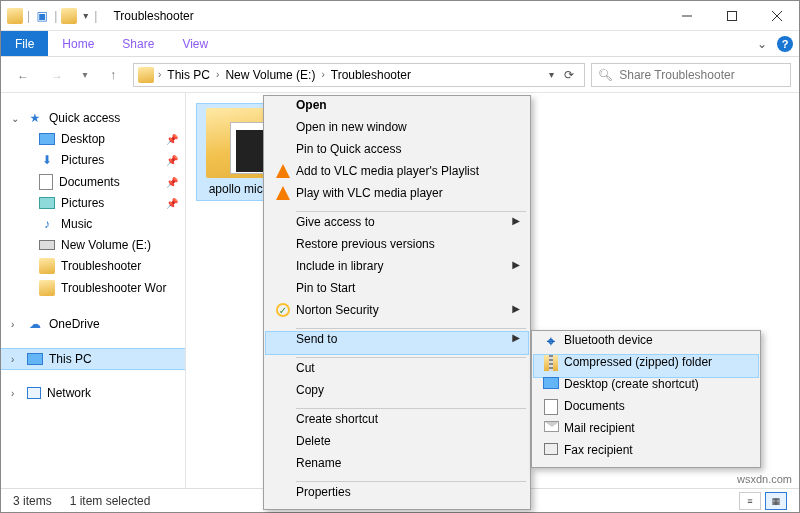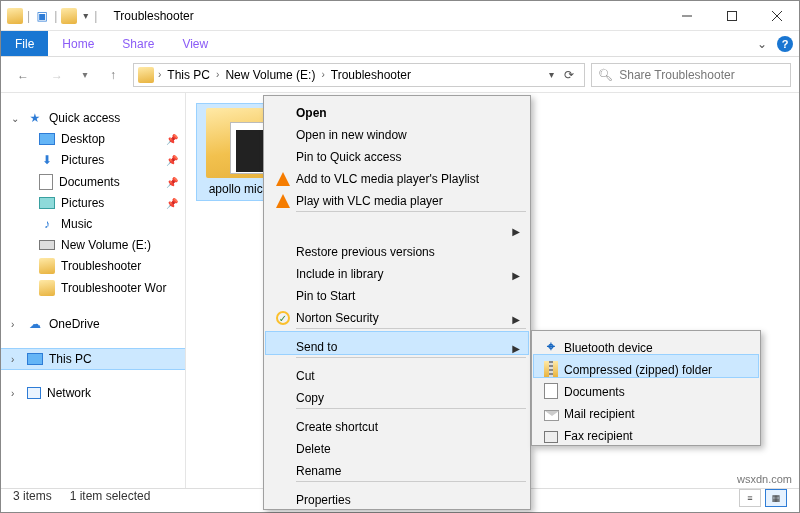--- a/index.html
+++ b/index.html
@@ -39,32 +39,32 @@
 
 .content { flex: 1; padding: 10px; position: relative; }
 .folder-item { width: 90px; text-align: center; }
 .folder-sel { background: #cce8ff; border: 1px solid #99d1ff; padding: 4px; }
 .folder-thumb { width: 70px; height: 70px; margin: 0 auto 4px; background: linear-gradient(170deg,#ffe9a6 0,#f2c14e 60%,#e8b33f 100%); border-radius: 2px; position: relative; overflow: hidden; }
 .folder-thumb .doc { position:absolute; right:6px; bottom:4px; width:40px; height:52px; background:#fff; border:1px solid #bbb; }
 .folder-thumb .doc2 { position:absolute; right:10px; bottom:6px; width:30px; height:42px; background:#222; }
 
 
 .menu { position: absolute; background: #f2f2f2; border: 1px solid #a0a0a0; box-shadow: 3px 3px 6px rgba(0,0,0,0.25); padding: 2px; }
-.menu .row { display: flex; align-items: flex-end; height: 22px; padding: 0 24px 0 4px; position: relative; }
+.menu .row { display: flex; align-items: flex-start; height: 22px; padding: 0 24px 0 4px; position: relative; }
 .menu .row .iconcell { width: 26px; display: flex; align-items: center; justify-content: center; }
 .menu .row .lbl { flex: 1; white-space: nowrap; }
 .menu .row .arrow { position: absolute; right: 8px; font-size: 10px; color: #333; }
 .menu .row.hi { background: #cce8ff; outline: 1px solid #99d1ff; }
 .menu hr { border: none; border-top: 1px solid #ccc; margin: 3px 2px 3px 30px; }
 .menu .row.bold .lbl { font-weight: 600; }
 #ctx1 { left: 263px; top: 95px; width: 268px; }
 #ctx2 { left: 531px; top: 330px; width: 230px; }
 
 
-.status { height: 24px; border-top: 1px solid #ddd; display: flex; padding: 0 12px; gap: 18px; color: #333; }
+.status { height: 24px; border-top: 1px solid #ddd; display: flex; align-items: center; padding: 0 12px; gap: 18px; color: #333; }
 .status .right { margin-left: auto; display: flex; gap: 4px; }
 .viewbtn { width: 22px; height: 18px; border: 1px solid #ccc; display:flex; align-items:center; justify-content:center; }
 .viewbtn.active { border-color: #2e7cd6; background:#e6f2ff; }
 
 .watermark { position:absolute; right:8px; bottom:28px; color:#777; font-size:11px; }
 
 .ic { width:16px; height:16px; display:inline-flex; align-items:center; justify-content:center; }
 .ic-folder { background: linear-gradient(170deg,#ffe9a6,#e8b33f); border-radius:2px; }
 .ic-star { color:#2e7cd6; }
 .ic-monitor { width:16px;height:12px;border:1px solid #2e7cd6;background:#64b5f6;position:relative; }
@@ -289,20 +289,21 @@
     </div>
   <div class="row">
       <span class="iconcell">
         <span class="ic-vlc"></span>
       </span>
       <span class="lbl">Play with VLC media player</span>
     </div>
   <hr>
   <div class="row">
       <span class="iconcell"></span>
+      <span class="lbl">Give access to</span>
       <span class="arrow">▶</span>
     </div>
   <div class="row">
       <span class="iconcell"></span>
       <span class="lbl">Restore previous versions</span>
     </div>
   <div class="row">
       <span class="iconcell"></span>
       <span class="lbl">Include in library</span>
       <span class="arrow">▶</span>
@@ -361,20 +362,26 @@
       <span class="lbl">Bluetooth device</span>
     </div>
   <div class="row hi">
       <span class="iconcell">
         <span class="ic-zip"></span>
       </span>
       <span class="lbl">Compressed (zipped) folder</span>
     </div>
   <div class="row">
       <span class="iconcell">
+        <span class="ic ic-monitor"></span>
+      </span>
+      <span class="lbl">Desktop (create shortcut)</span>
+    </div>
+  <div class="row">
+      <span class="iconcell">
         <span class="ic ic-doc"></span>
       </span>
       <span class="lbl">Documents</span>
     </div>
   <div class="row">
       <span class="iconcell">
         <span class="ic-mail"></span>
       </span>
       <span class="lbl">Mail recipient</span>
     </div>

